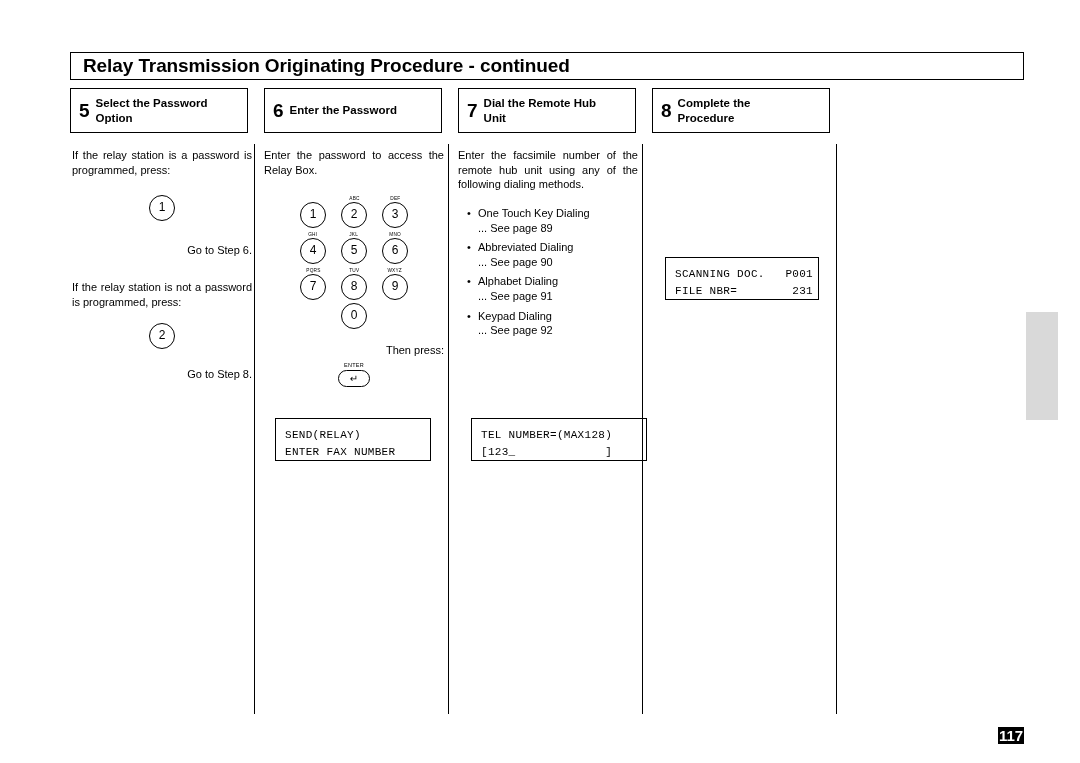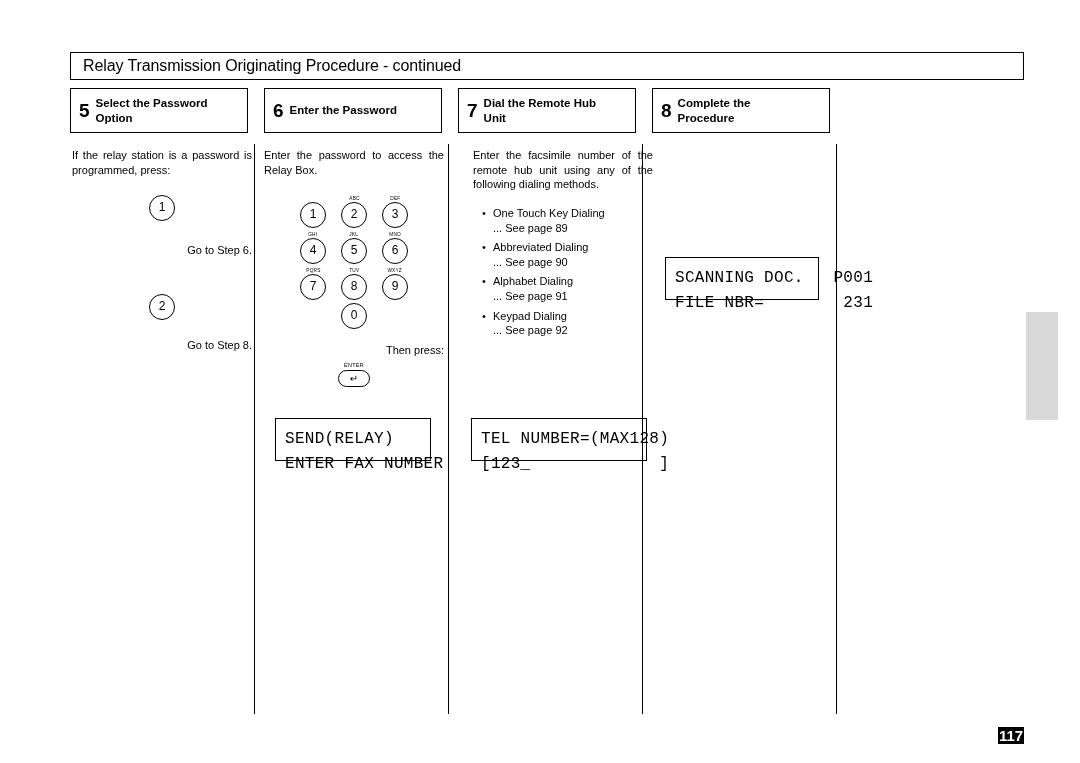--- a/index.html
+++ b/index.html
@@ -29,22 +29,22 @@
     left: 70px;
     top: 52px;
     width: 954px;
     height: 28px;
     border: 1px solid #000;
     box-sizing: border-box;
     display: flex;
     align-items: center;
   }
   .title-bar .title-text {
-    font-size: 16px;
-    font-weight: normal;
+    font-size: 19px;
+    font-weight: bold;
     padding-left: 12px;
     letter-spacing: -0.1px;
   }
 
   
   .step-header {
     position: absolute;
     height: 45px;
     border: 1px solid #000;
     box-sizing: border-box;
@@ -85,21 +85,21 @@
   
   .col {
     position: absolute;
     top: 148px;
     width: 180px;
     font-size: 11px;
     line-height: 1.33;
   }
   #col5 { left: 72px; }
   #col6 { left: 264px; }
-  #col7 { left: 458px; margin-left: 15px; }
+  #col7 { left: 458px; }
   #col8 { left: 652px; }
 
   .para { text-align: justify; margin: 0 0 0 0; }
   .para.nojust { text-align: right; }
   .gap-14 { height: 14px; }
   .gap-18 { height: 18px; }
   .gap-22 { height: 22px; }
 
   
   .keycircle {
@@ -171,21 +171,21 @@
     justify-content: center;
     font-size: 10px;
     box-sizing: border-box;
   }
 
   
   .lcd {
     border: 1px solid #000;
     box-sizing: border-box;
     font-family: "Liberation Mono", monospace;
-    font-size: 16px;
+    font-size: 11px;
     line-height: 1.55;
     padding: 8px 9px;
     letter-spacing: 0.3px;
     white-space: pre;
   }
   #lcd-step6 {
     position: absolute;
     left: 275px;
     top: 418px;
     width: 156px;
@@ -299,20 +299,21 @@
 
   <div class="col" id="col5">
     <p class="para">If the relay station is a password is programmed, press:</p>
     <div class="gap-18"></div>
     <div class="key-center">
       <span class="keycircle">1</span>
     </div>
     <div class="gap-22"></div>
     <p class="para nojust">Go to Step 6.</p>
     <div class="gap-22"></div>
+    <p class="para">If the relay station is not a password is programmed, press:</p>
     <div class="gap-14"></div>
     <div class="key-center">
       <span class="keycircle">2</span>
     </div>
     <div class="gap-18"></div>
     <p class="para nojust">Go to Step 8.</p>
   </div>
 
   <div class="col" id="col6">
     <p class="para">Enter the password to access the Relay Box.</p>

